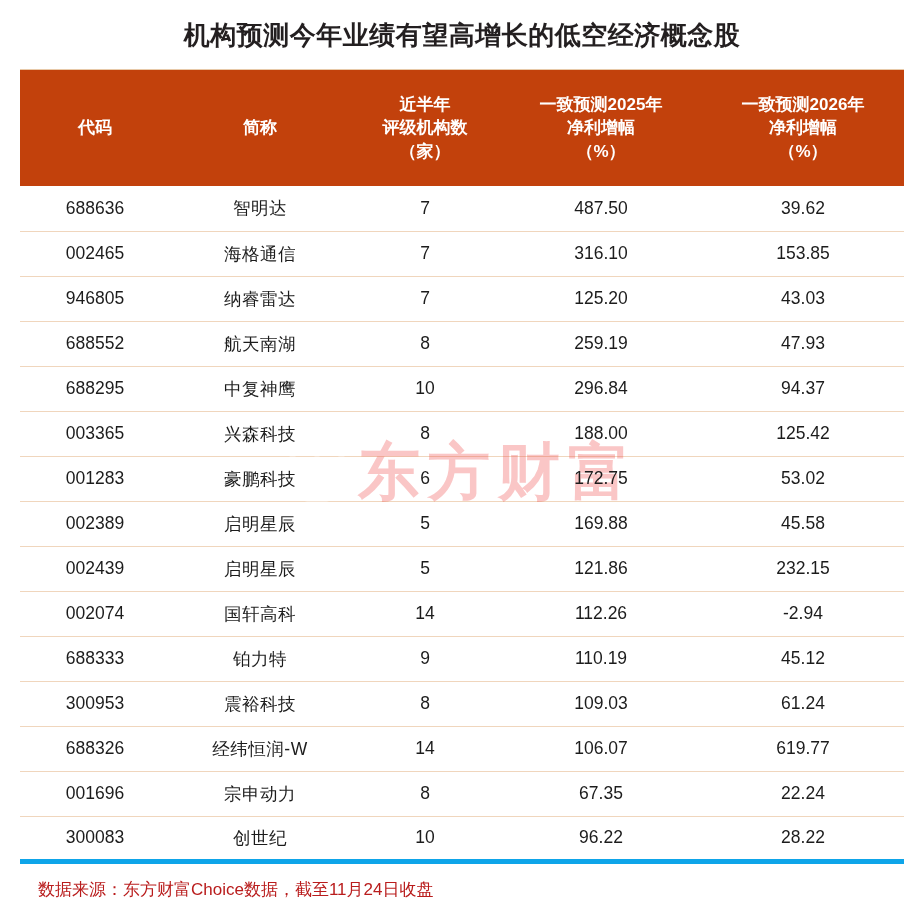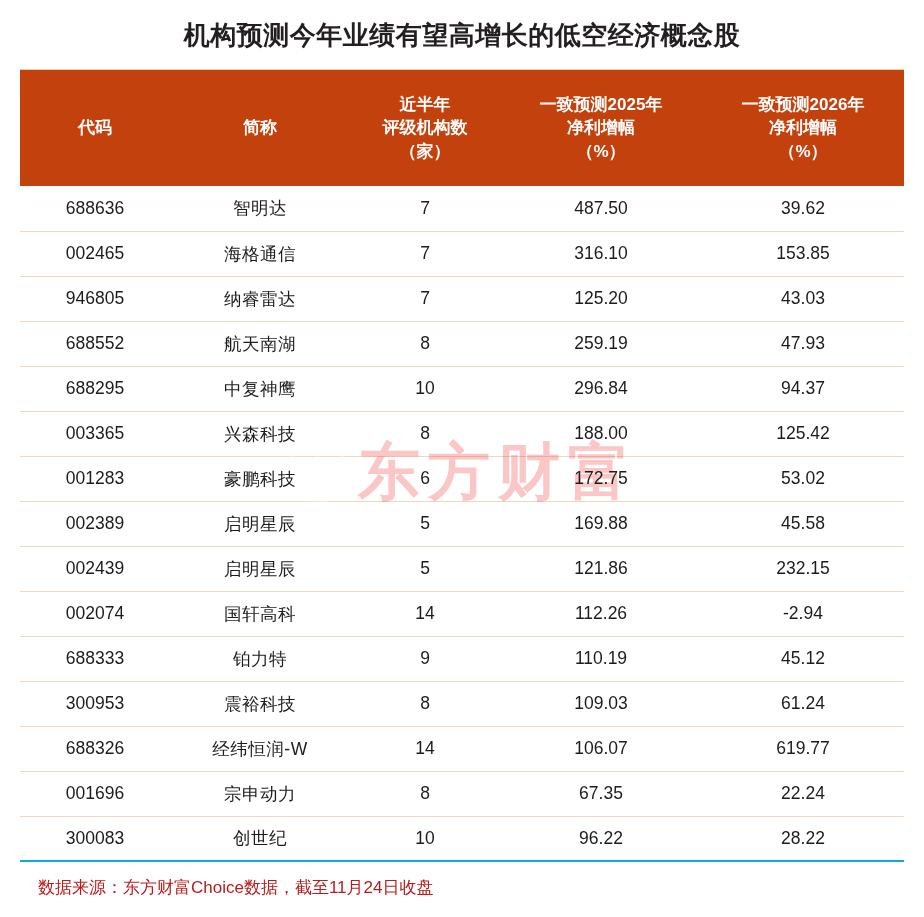--- a/index.html
+++ b/index.html
@@ -59,21 +59,21 @@
     font-size: 17.5px;
     text-align: center;
     color: #1c1c1c;
     padding: 0;
     height: 45px;
     border-bottom: 1px solid #f0d6bd;
     background: transparent;
     position: relative;
     z-index: 2;
   }
-  tbody tr:last-child td { border-bottom: 2px solid #0ea5e9; }
+  tbody tr:last-child td { border-bottom: 5px solid #0ea5e9; }
   td.name-cell { letter-spacing: 0.5px; }
   .footnote {
     margin: 0 36px;
     padding: 14px 2px 0 2px;
     font-size: 17px;
     color: #b91c1c;
   }
   
   .watermark {
     position: absolute;

